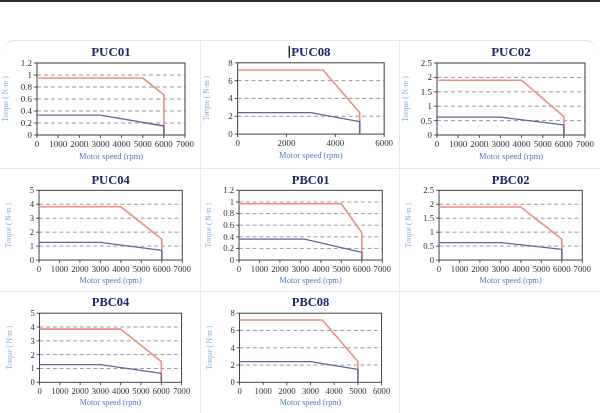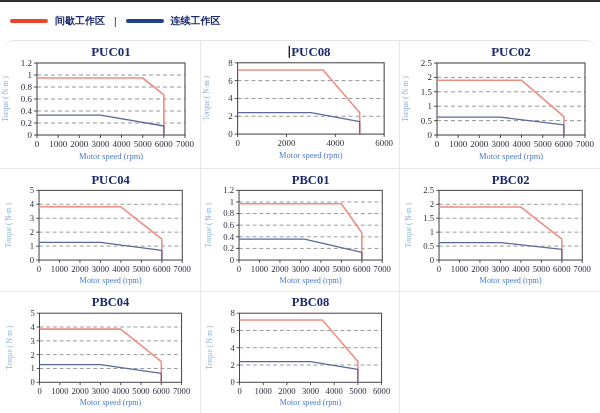--- a/index.html
+++ b/index.html
@@ -31,27 +31,20 @@
     border-right:1px solid #e8e8e8;border-bottom:1px solid #e8e8e8;
     box-sizing:border-box;padding-top:2px;
   }
   .cell:nth-child(3n){border-right:none;}
   .cell svg{display:block;width:100%;height:100%;}
 </style>
 </head>
 <body>
 
 <div class="header">
-  <div class="legend">
-    <span class="swatch" style="background-color: rgb(232, 71, 43);"></span>
-    <span class="legend-label">间歇工作区</span>
-    <span class="legend-sep">|</span>
-    <span class="swatch" style="background-color: rgb(32, 64, 140);"></span>
-    <span class="legend-label">连续工作区</span>
-  </div>
 </div>
 
 <div class="grid">
   <div class="cell">
       <svg viewBox="0 0 200 124" preserveAspectRatio="xMidYMin meet">
         <text x="111" y="13" text-anchor="middle" font-size="13" font-weight="bold" fill="#1b2a6b" font-family="&quot;Liberation Serif&quot;, serif">PUC01</text>
         <line x1="37" y1="80" x2="185" y2="80" stroke="#8a8a8a" stroke-width="0.9" stroke-dasharray="4 3"></line>
         <line x1="37" y1="68" x2="185" y2="68" stroke="#8a8a8a" stroke-width="0.9" stroke-dasharray="4 3"></line>
         <line x1="37" y1="56" x2="185" y2="56" stroke="#8a8a8a" stroke-width="0.9" stroke-dasharray="4 3"></line>
         <line x1="37" y1="43.99999999999999" x2="185" y2="43.99999999999999" stroke="#8a8a8a" stroke-width="0.9" stroke-dasharray="4 3"></line>

